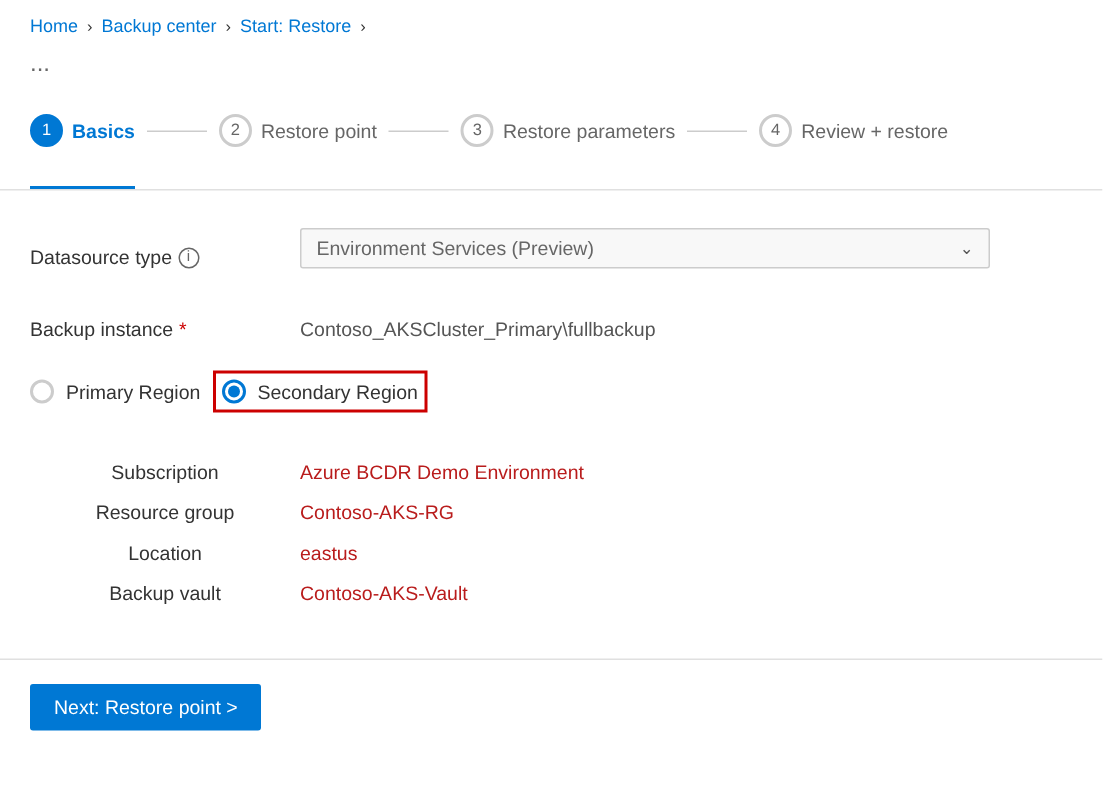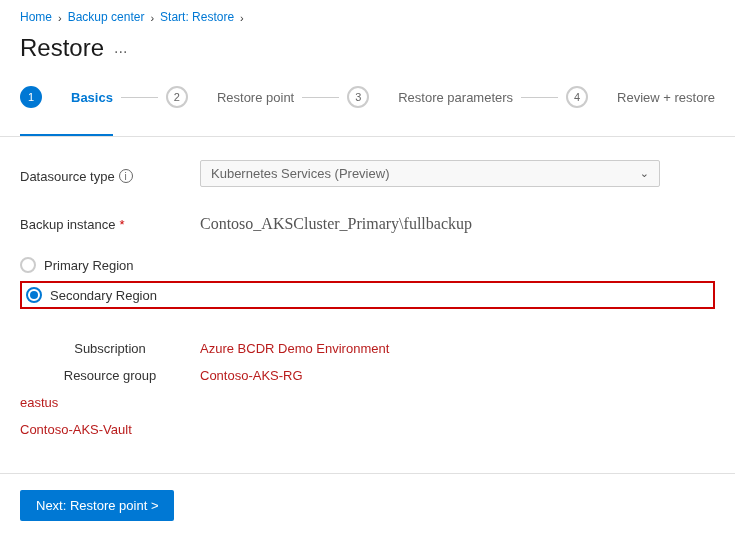--- a/index.html
+++ b/index.html
@@ -75,21 +75,20 @@
       border-color: #0078d4;
       color: #fff;
     }
     .step.active .step-label {
       color: #0078d4;
       font-weight: 600;
     }
     .step-label {
       font-size: 13px;
       color: #666;
-      margin-left: 23px;
     }
     .step-separator {
       width: 40px;
       height: 1px;
       background: #ccc;
       margin: 0 8px;
     }
     .active-underline {
       position: relative;
     }
@@ -100,21 +99,21 @@
       left: 0;
       right: 0;
       height: 2px;
       background: #0078d4;
     }
     .form-section {
       padding: 0 20px;
     }
     .form-row {
       display: flex;
-      align-items: center;
+      align-items: flex-end;
       margin-bottom: 16px;
       min-height: 32px;
     }
     .form-label {
       width: 180px;
       flex-shrink: 0;
       padding-top: 6px;
       font-size: 13px;
       color: #333;
       display: flex;
@@ -153,26 +152,25 @@
       min-width: 360px;
       max-width: 460px;
     }
     .dropdown-arrow {
       font-size: 11px;
       color: #555;
     }
     .text-value {
       padding-top: 6px;
       color: #555;
-      font-size: 16px;
-      font-family: Liberation Serif, serif;
+      font-size: 13px;
     }
     .radio-group {
       display: flex;
-      flex-direction: column;
+      flex-direction: row;
       gap: 8px;
       padding-top: 4px;
     }
     .radio-option {
       display: flex;
       align-items: center;
       gap: 8px;
       cursor: pointer;
     }
     .radio-input {
@@ -252,21 +250,20 @@
 <nav class="breadcrumb">
   <a>Home</a>
   <span class="chevron">›</span>
   <a>Backup center</a>
   <span class="chevron">›</span>
   <a>Start: Restore</a>
   <span class="chevron">›</span>
 </nav>
 
 <div class="page-header">
-  <h1 class="page-title">Restore</h1>
   <span class="more-icon">...</span>
 </div>
 
 <div class="wizard-steps">
   <div class="step active active-underline">
     <div class="step-circle">1</div>
     <span class="step-label">Basics</span>
   </div>
   <div class="step-separator"></div>
   <div class="step">
@@ -287,21 +284,21 @@
 
 <div class="form-section">
 
   <div class="form-row">
     <div class="form-label">
       <span>Datasource type</span>
       <span class="info-icon">i</span>
     </div>
     <div class="form-control-wrap">
       <div class="dropdown-field">
-        <span>Kubernetes Services (Preview)</span>
+        <span>Environment Services (Preview)</span>
         <span class="dropdown-arrow">⌄</span>
       </div>
     </div>
   </div>
 
   <div class="form-row">
     <div class="form-label">
       <span>Backup instance</span>
       <span class="required"> *</span>
     </div>
@@ -337,23 +334,25 @@
     <div class="detail-label">Subscription</div>
     <div class="detail-value">Azure BCDR Demo Environment</div>
   </div>
 
   <div class="detail-row">
     <div class="detail-label">Resource group</div>
     <div class="detail-value">Contoso-AKS-RG</div>
   </div>
 
   <div class="detail-row">
+    <div class="detail-label">Location</div>
     <div class="detail-value">eastus</div>
   </div>
 
   <div class="detail-row">
+    <div class="detail-label">Backup vault</div>
     <div class="detail-value">Contoso-AKS-Vault</div>
   </div>
 </div>
 
 <div class="footer">
   <button class="next-btn">Next: Restore point &gt;</button>
 </div>
 
 </body></html>

